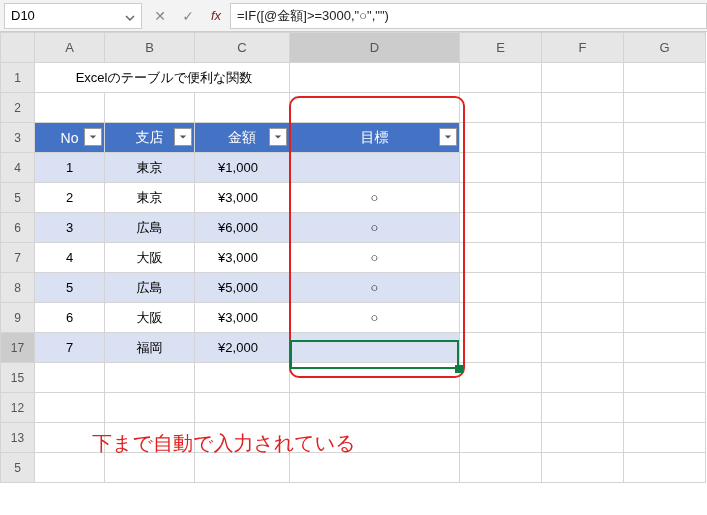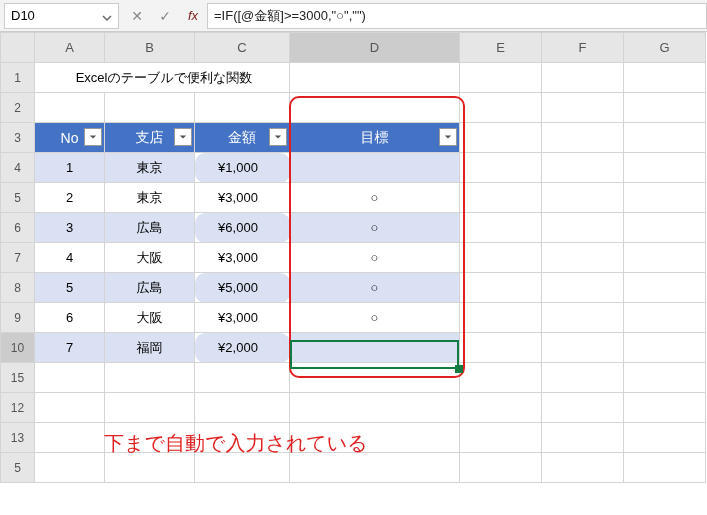--- a/index.html
+++ b/index.html
@@ -12,21 +12,21 @@
   height: 515px;
 }
 .formula-bar {
   display: flex;
   align-items: center;
   height: 32px;
   border-bottom: 1px solid #ccc;
   background: #f3f3f3;
 }
 .name-box {
-  width: 115px;
+  width: 138px;
   height: 26px;
   margin: 3px 4px;
   background: #fff;
   border: 1px solid #ccc;
   display: flex;
   align-items: center;
   padding: 0 6px;
   font-size: 13px;
 }
 .name-box-text { flex: 1; }
@@ -108,21 +108,21 @@
   background: #fff;
   border: 1px solid #999;
   display: flex;
   align-items: center;
   justify-content: center;
 }
 .filter-btn svg { width: 8px; height: 8px; }
 
 .band-odd  { background: #D9E1F2 !important; }
 .band-even { background: #ffffff !important; }
-.num-r { text-align: right; padding-right: 8px; border-radius: 10px; }
+.num-r { text-align: right; padding-right: 8px; }
 .txt-c { text-align: center; }
 
 .active-rowhdr { background: #ccc !important; color:#0a6b33; }
 .active-colhdr { background: #ccc !important; color:#0a6b33; }
 
 .active-cell-outline {
   position: absolute;
   border: 2px solid #107c41;
   pointer-events: none;
 }
@@ -288,21 +288,21 @@
       <td class="rowhdr">9</td>
       <td class="band-even txt-c">6</td>
       <td class="band-even txt-c">大阪</td>
       <td class="band-even num-r">¥3,000</td>
       <td class="band-even txt-c">○</td>
       <td></td>
           <td></td>
           <td></td>
     </tr>
     <tr>
-      <td class="rowhdr active-rowhdr">10</td>
+      <td class="rowhdr active-rowhdr">17</td>
       <td class="band-odd txt-c">7</td>
       <td class="band-odd txt-c">福岡</td>
       <td class="band-odd num-r">¥2,000</td>
       <td class="band-odd txt-c"></td>
       <td></td>
           <td></td>
           <td></td>
     </tr>
     <tr>
       <td class="rowhdr">15</td>
@@ -343,14 +343,14 @@
           <td></td>
           <td></td>
           <td></td>
     </tr>
   </tbody>
 </table>
 
 <div class="red-box" style="left:289px; top:64px; width:176px; height:282px;"></div>
 <div class="active-cell-outline" style="left:290px; top:308px; width:169px; height:29px;"></div>
 <div class="fill-handle" style="left:455px; top:333px;"></div>
-<div class="annotation" style="left:104px; top:398px;">下まで自動で入力されている</div>
+<div class="annotation" style="left:92px; top:398px;">下まで自動で入力されている</div>
 </div>
 
 </body></html>

